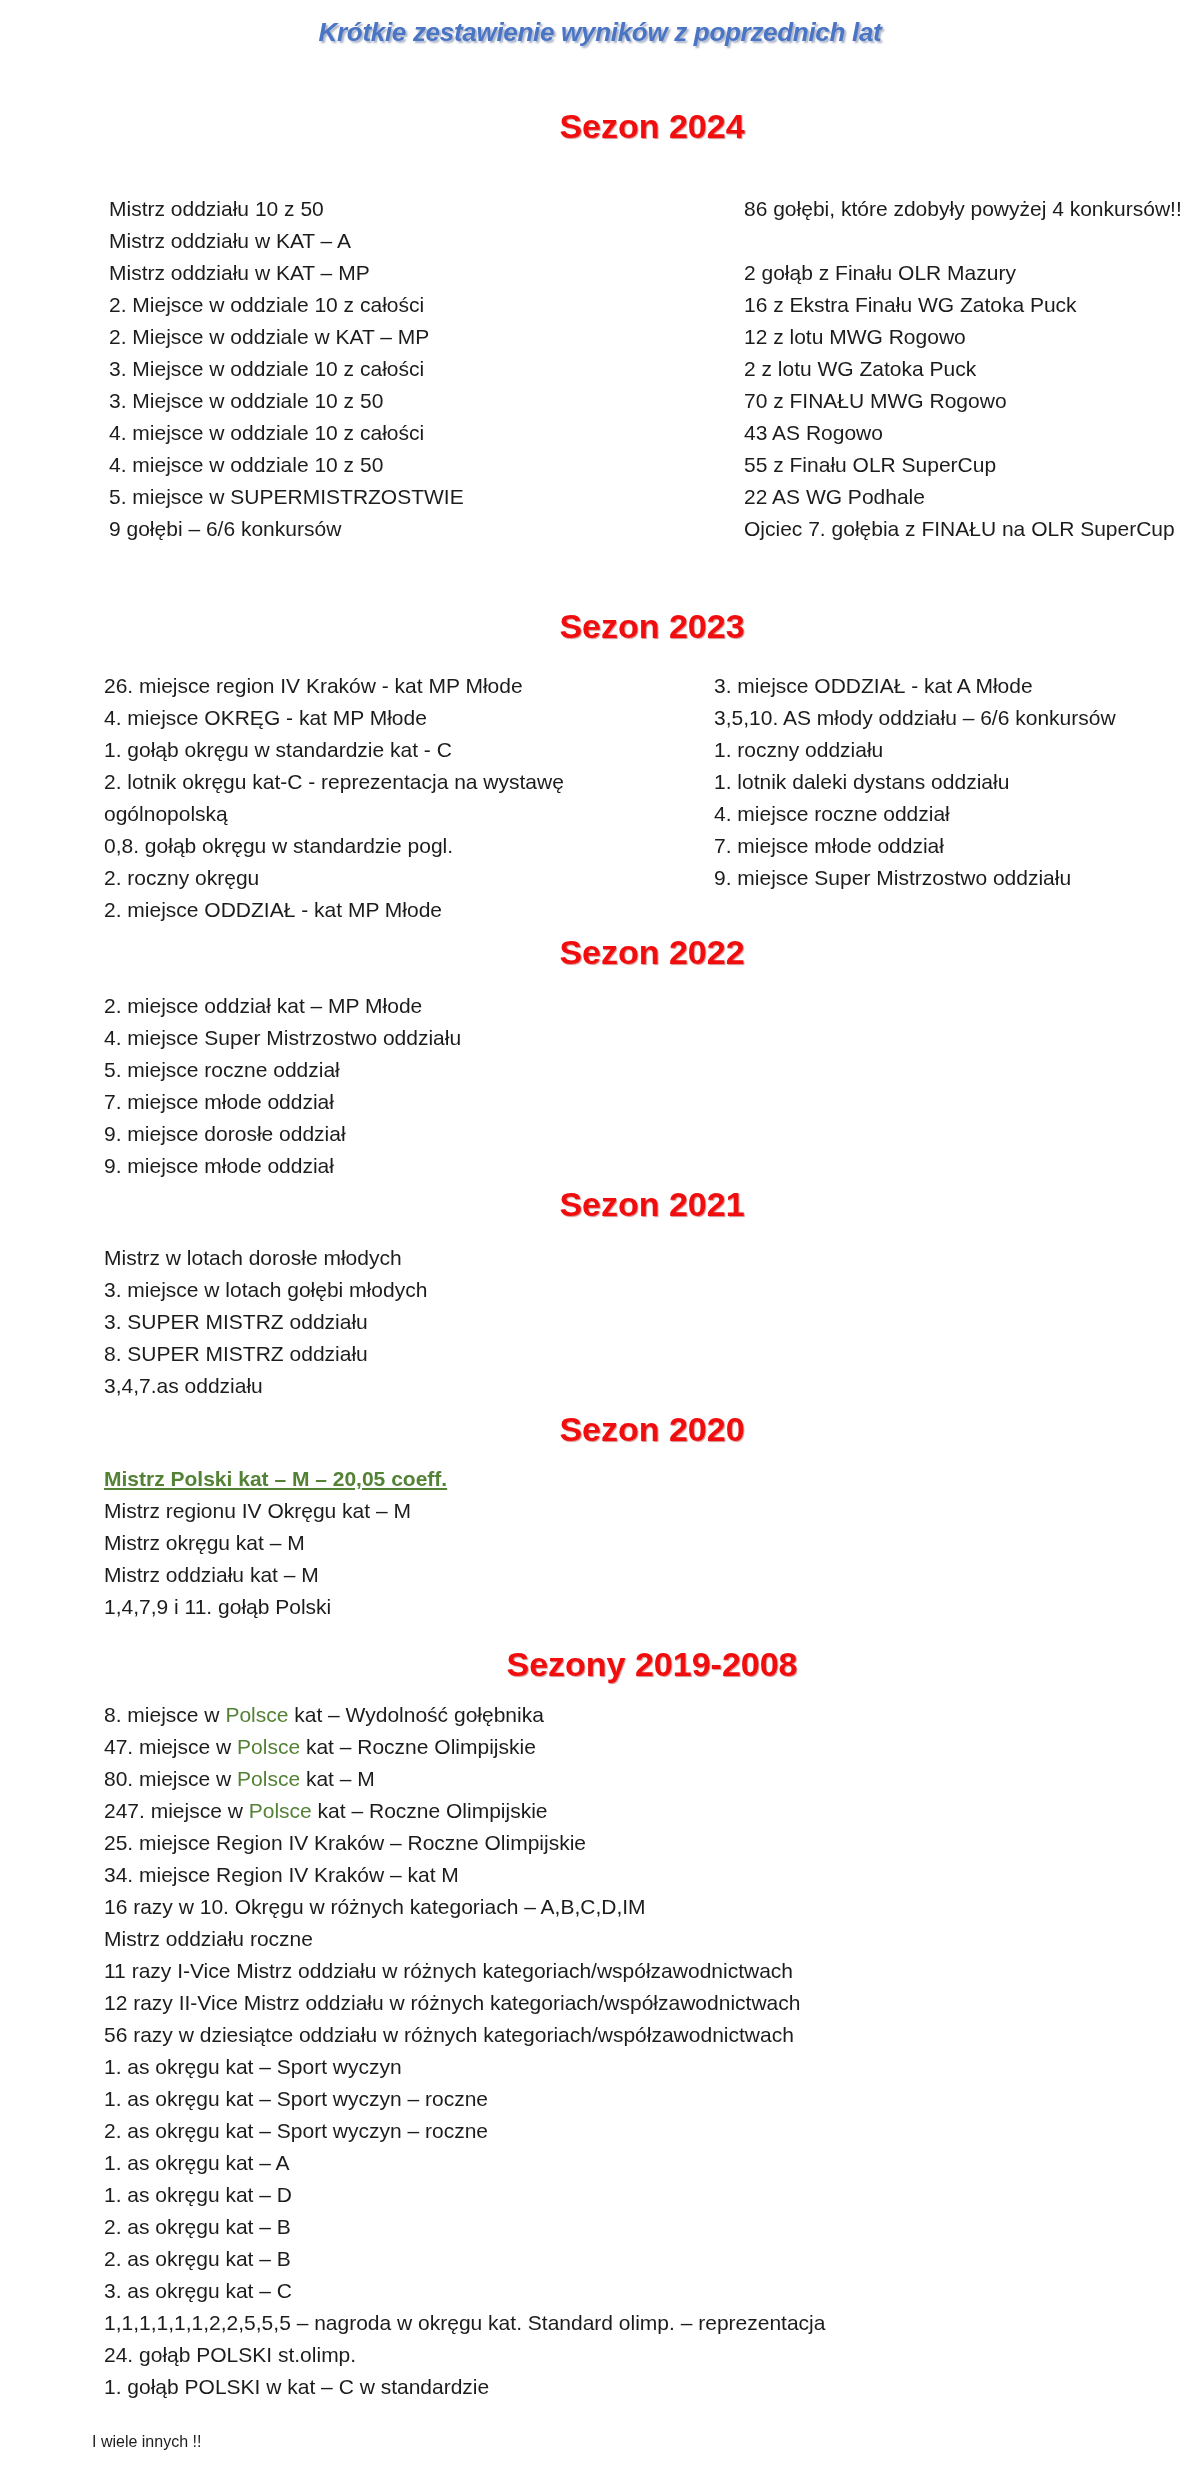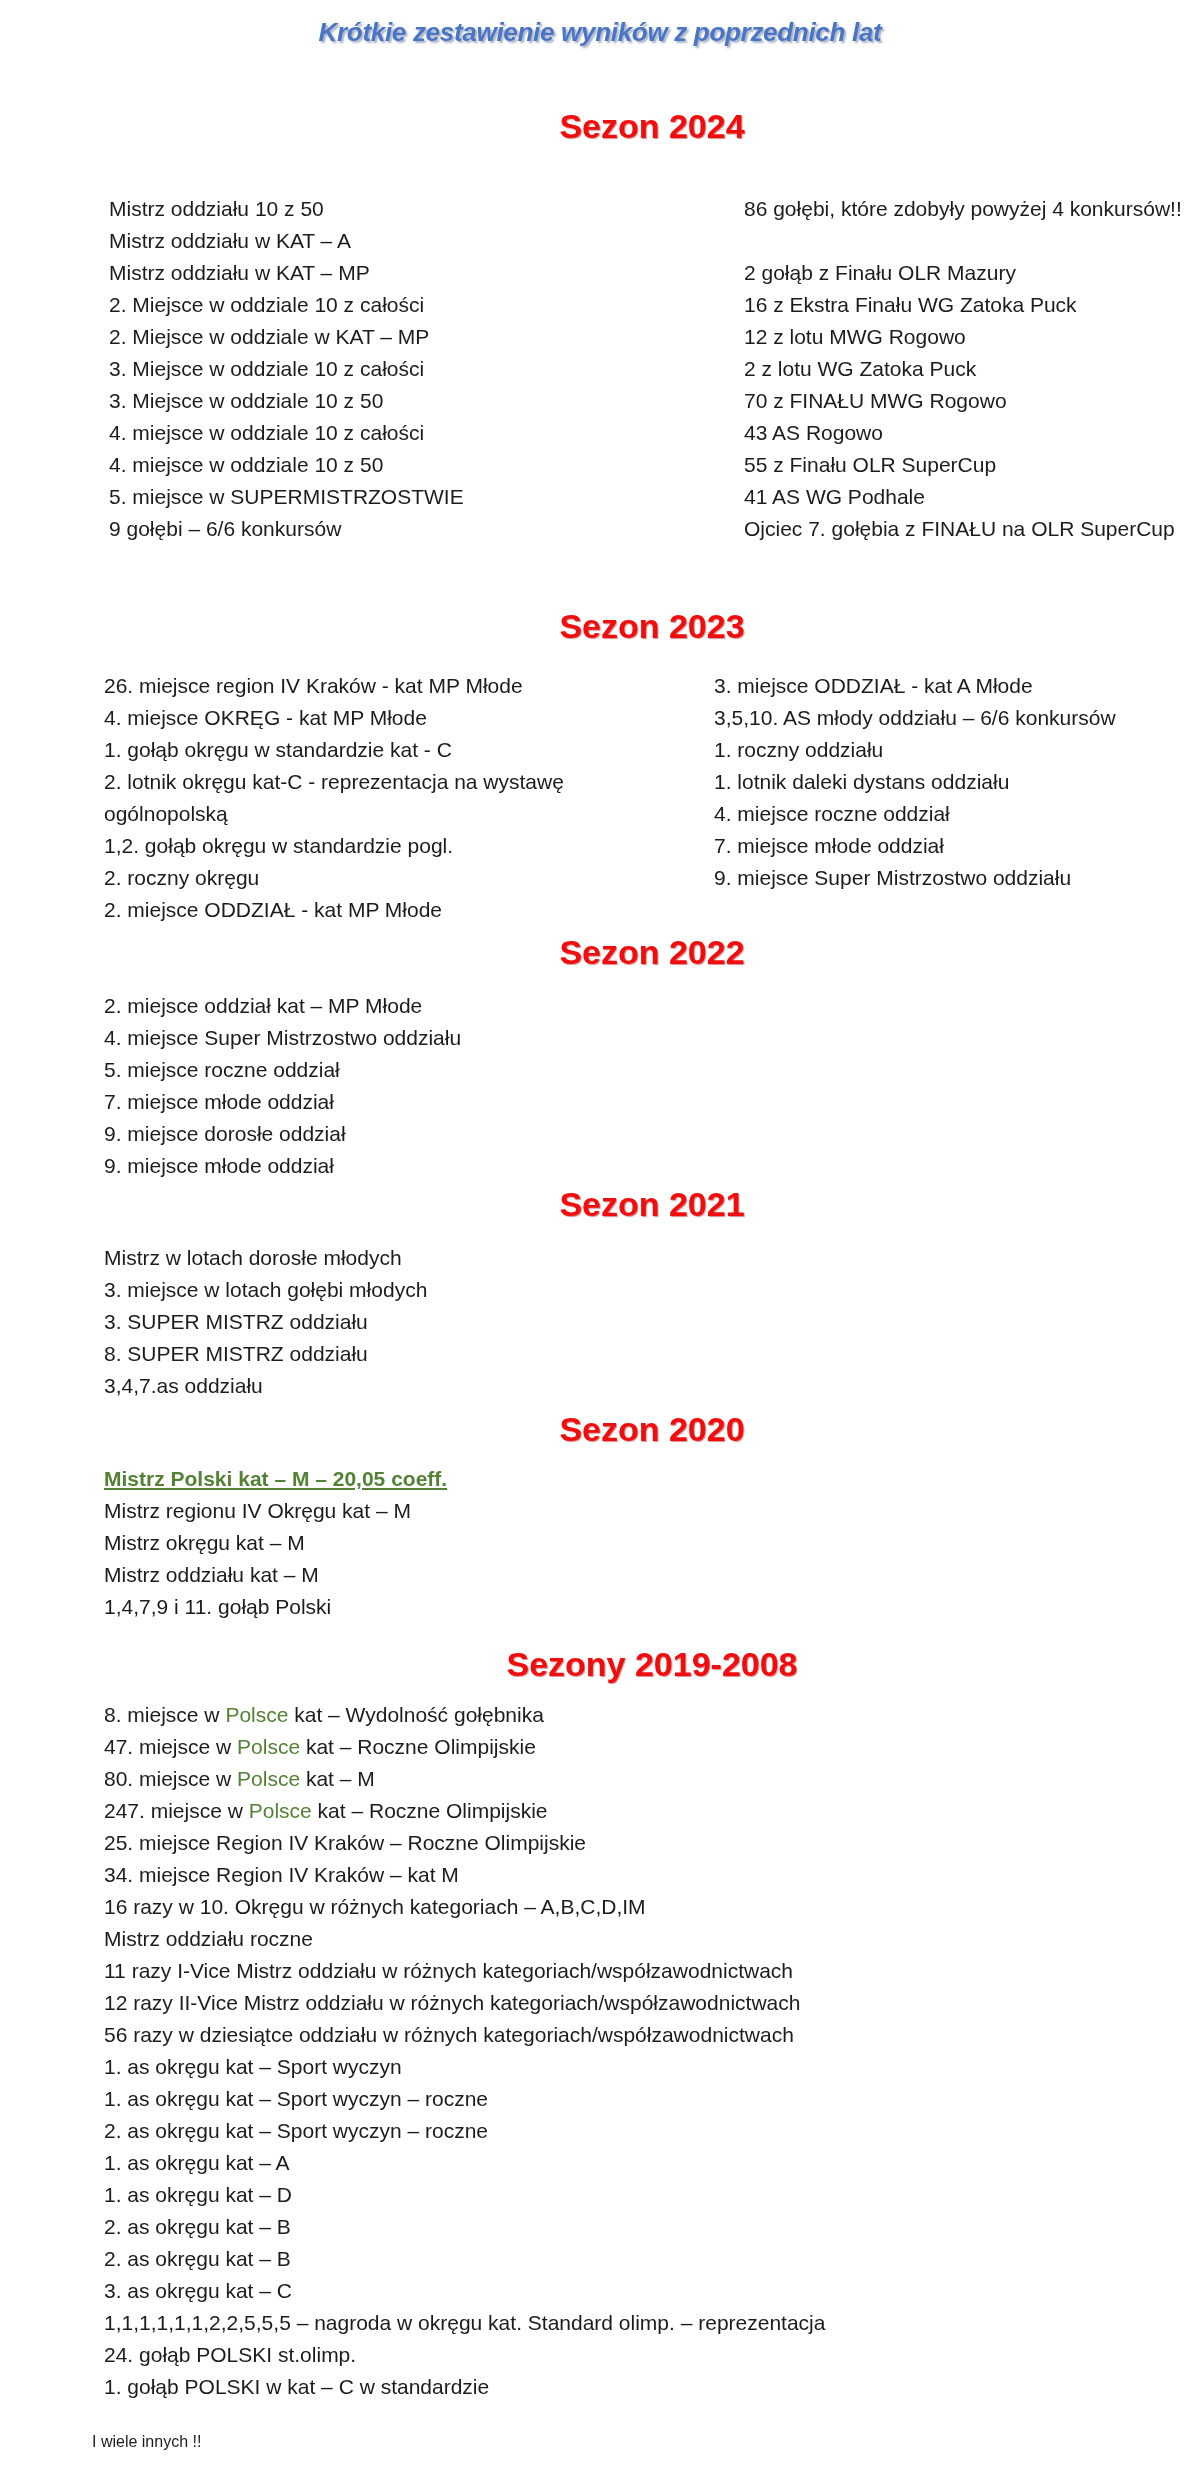--- a/index.html
+++ b/index.html
@@ -56,33 +56,33 @@
 
   <div class="line">86 gołębi, które zdobyły powyżej 4 konkursów!!</div>
       <div class="line">&nbsp;</div>
       <div class="line">2 gołąb z Finału OLR Mazury</div>
       <div class="line">16 z Ekstra Finału WG Zatoka Puck</div>
       <div class="line">12 z lotu MWG Rogowo</div>
       <div class="line">2 z lotu WG Zatoka Puck</div>
       <div class="line">70 z FINAŁU MWG Rogowo</div>
       <div class="line">43 AS Rogowo</div>
       <div class="line">55 z Finału OLR SuperCup</div>
-      <div class="line">41 AS WG Podhale</div>
+      <div class="line">22 AS WG Podhale</div>
       <div class="line">Ojciec 7. gołębia z FINAŁU na OLR SuperCup</div>
     </div>
 
   <h2 class="season-heading" style="top:604px">Sezon 2023</h2>
   <div class="list" style="top:670px;left:80px">
 
   <div class="line">26. miejsce region IV Kraków - kat MP Młode</div>
       <div class="line">4. miejsce OKRĘG - kat MP Młode</div>
       <div class="line">1. gołąb okręgu w standardzie kat - C</div>
       <div class="line">2. lotnik okręgu kat-C - reprezentacja na wystawę</div>
       <div class="line">ogólnopolską</div>
-      <div class="line">1,2. gołąb okręgu w standardzie pogl.</div>
+      <div class="line">0,8. gołąb okręgu w standardzie pogl.</div>
       <div class="line">2. roczny okręgu</div>
       <div class="line">2. miejsce ODDZIAŁ - kat MP Młode</div>
     </div>
   <div class="list" style="top:670px;left:690px">
 
   <div class="line">3. miejsce ODDZIAŁ - kat A Młode</div>
       <div class="line">3,5,10. AS młody oddziału – 6/6 konkursów</div>
       <div class="line">1. roczny oddziału</div>
       <div class="line">1. lotnik daleki dystans oddziału</div>
       <div class="line">4. miejsce roczne oddział</div>

